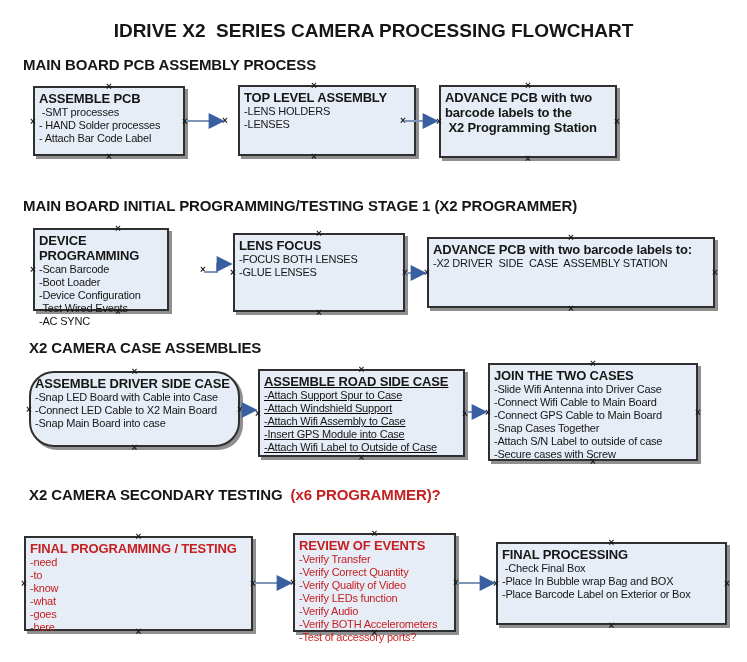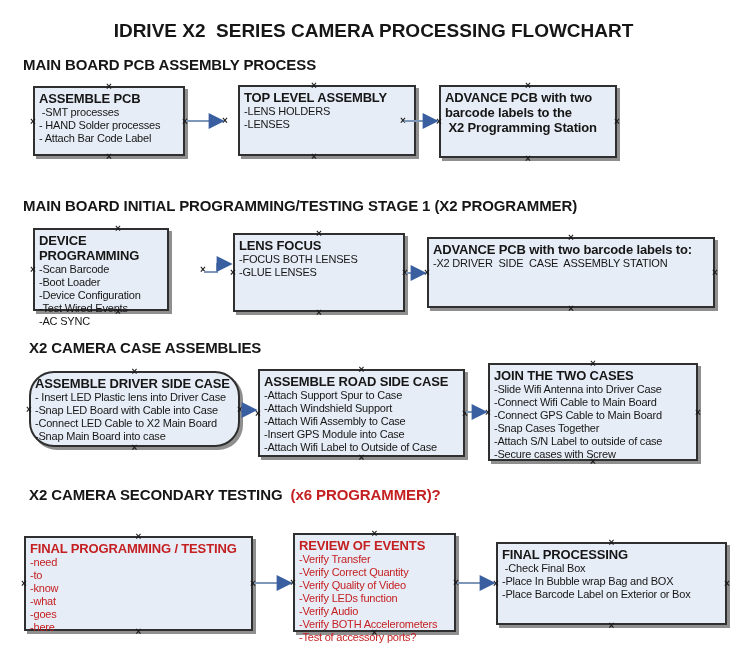--- a/index.html
+++ b/index.html
@@ -142,26 +142,25 @@
       <div class="box-item">-FOCUS BOTH LENSES</div>
       <div class="box-item">-GLUE LENSES</div>
     </div>
     <div class="flow-box" style="left: 427px; top: 237px; width: 288px; height: 71px;">
       <div class="box-title">ADVANCE PCB with two barcode labels to:</div>
       <div class="box-item">-X2 DRIVER  SIDE  CASE  ASSEMBLY STATION</div>
     </div>
     <div class="section-header" style="left: 29px; top: 339px;"><span>X2 CAMERA CASE ASSEMBLIES</span></div>
     <div class="flow-box" style="left: 29px; top: 371px; width: 211px; height: 76px; border-radius: 25px;">
       <div class="box-title">ASSEMBLE DRIVER SIDE CASE</div>
-      <div class="box-item">- Insert LED Plastic lens into Driver Case</div>
       <div class="box-item">-Snap LED Board with Cable into Case</div>
       <div class="box-item">-Connect LED Cable to X2 Main Board</div>
       <div class="box-item">-Snap Main Board into case</div>
     </div>
-    <div class="flow-box" style="left: 258px; top: 369px; width: 207px; height: 88px;">
+    <div class="flow-box" style="left: 258px; top: 369px; width: 207px; height: 88px; text-decoration: underline;">
       <div class="box-title">ASSEMBLE ROAD SIDE CASE</div>
       <div class="box-item">-Attach Support Spur to Case</div>
       <div class="box-item">-Attach Windshield Support</div>
       <div class="box-item">-Attach Wifi Assembly to Case</div>
       <div class="box-item">-Insert GPS Module into Case</div>
       <div class="box-item">-Attach Wifi Label to Outside of Case</div>
     </div>
     <div class="flow-box" style="left: 488px; top: 363px; width: 210px; height: 98px;">
       <div class="box-title">JOIN THE TWO CASES</div>
       <div class="box-item">-Slide Wifi Antenna into Driver Case</div>

